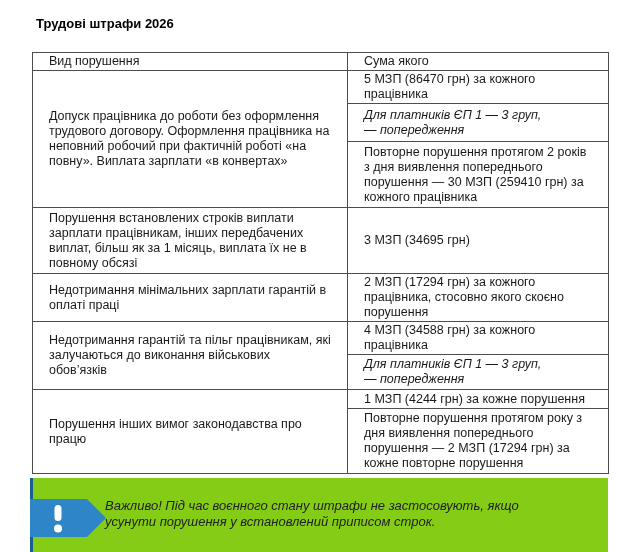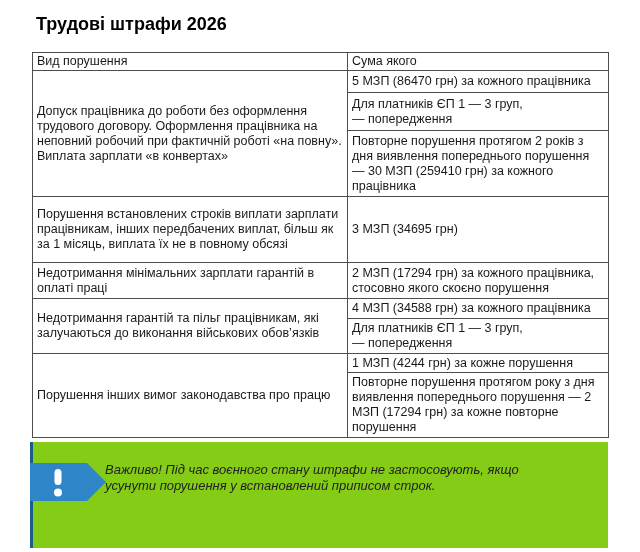--- a/index.html
+++ b/index.html
@@ -1,44 +1,44 @@
 <!DOCTYPE html>
 <html><head>
 <meta charset="utf-8">
 <style>
   html,body{margin:0;padding:0;}
   body{
     width:640px;height:552px;overflow:hidden;background:#ffffff;
     font-family:"Liberation Sans",sans-serif;color:#1a1a1a;
   }
   .page-title{
-    font-size:18px;line-height:18px;font-weight:bold;color:#000;
+    font-size:13px;line-height:18px;font-weight:bold;color:#000;
     margin:15px 0 0 36px;
   }
   table.fines{
     border-collapse:collapse;table-layout:fixed;
     margin:19px 0 0 32px;width:576px;
   }
   table.fines th, table.fines td{
     border:1px solid #4d4d4d;
     font-size:12.5px;line-height:15px;font-weight:normal;
     text-align:left;vertical-align:middle;
-    padding:1px 4px;overflow:hidden;
+    padding:1px 16px;overflow:hidden;
   }
   tr.h-header{height:18px;}
   tr.h-r1a{height:22px;}
   tr.h-r1b{height:38px;}
   tr.h-r1c{height:66px;}
   tr.h-r2{height:66px;}
   tr.h-r3{height:36px;}
   tr.h-r4a{height:20px;}
   tr.h-r4b{height:35px;}
   tr.h-r5a{height:19px;}
   tr.h-r5b{height:65px;}
-  .preline{white-space:pre-line;}
+  .preline{white-space:pre-line;font-style:italic;}
   .notice{
     position:relative;box-sizing:border-box;
     margin:4px 3px 0 30px;width:578px;height:106px;
     background:#84cc16;border-left:3px solid #1b5e8e;
   }
   .notice-icon{
     position:absolute;left:-3px;top:21px;width:76px;height:38px;
   }
   .notice-text{
     position:absolute;left:72px;top:20px;width:445px;

